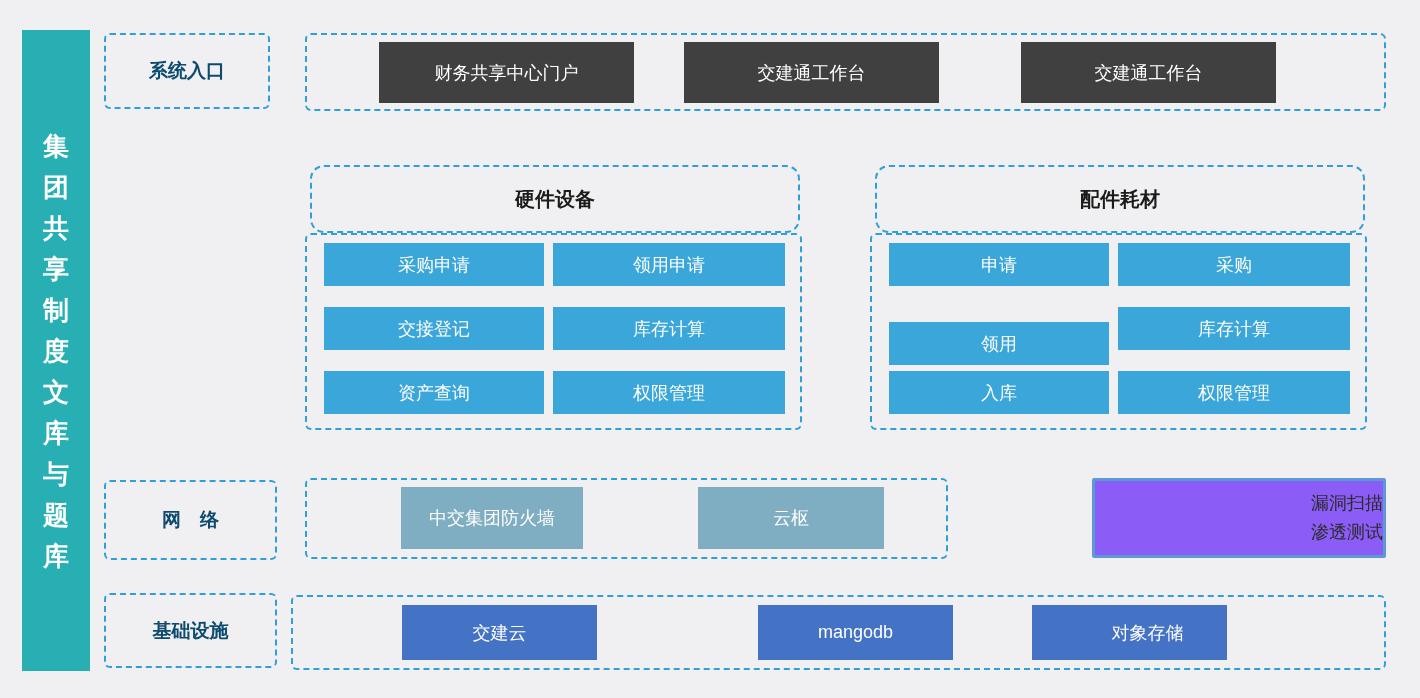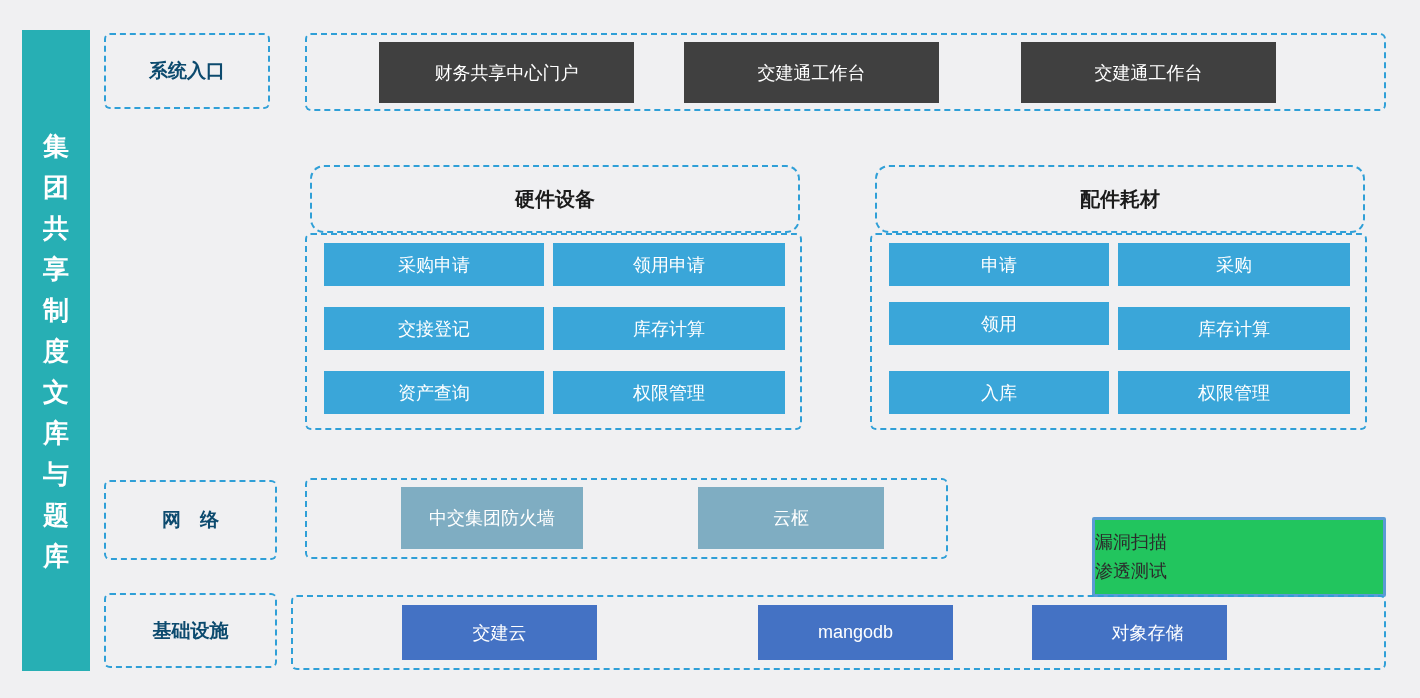--- a/index.html
+++ b/index.html
@@ -31,23 +31,23 @@
     position:absolute;display:flex;align-items:center;justify-content:center;
     color:#ffffff;font-size:18px;box-sizing:border-box;text-align:center;
   }
   .btn-entry{background:#404040;top:42px;height:61px;width:255px;}
   .btn-app{background:#3aa6d9;height:43px;}
   .btn-net{background:#7fadc2;top:487px;height:62px;}
   .btn-infra{background:#4472c4;top:605px;height:55px;width:195px;}
   
   .security-box{
     position:absolute;left:1092px;top:478px;width:294px;height:80px;
-    background:#22c55e;border:3px solid #5b9bd5;border-radius:2px;box-sizing:border-box;
-    display:flex;flex-direction:column;align-items:flex-start;justify-content:center;
-    font-size:18px;color:#2b2b2b;line-height:29px;margin-top:39px;
+    background:#8b5cf6;border:3px solid #5b9bd5;border-radius:2px;box-sizing:border-box;
+    display:flex;flex-direction:column;align-items:flex-end;justify-content:center;
+    font-size:18px;color:#2b2b2b;line-height:29px;
   }
 </style>
 </head>
 <body>
 
 <div class="stage">
 
   <div class="side-banner">
     <span>集</span>
     <span>团</span>
@@ -79,21 +79,21 @@
   <div class="btn btn-app" style="left:324px;top:307px;width:220px;text-align:center;">交接登记</div>
   <div class="btn btn-app" style="left:553px;top:307px;width:232px;">库存计算</div>
   <div class="btn btn-app" style="left:324px;top:371px;width:220px;">资产查询</div>
   <div class="btn btn-app" style="left:553px;top:371px;width:232px;">权限管理</div>
 
   <div class="dashed group-header" style="left:875px;top:165px;width:490px;height:68px;">配件耗材</div>
   <div class="dashed" style="left:870px;top:233px;width:497px;height:197px;"></div>
 
   <div class="btn btn-app" style="left:889px;top:243px;width:220px;">申请</div>
   <div class="btn btn-app" style="left:1118px;top:243px;width:232px;">采购</div>
-  <div class="btn btn-app" style="left:889px;top:302px;width:220px;">领用</div>
+  <div class="btn btn-app" style="left:889px;top:322px;width:220px;">领用</div>
   <div class="btn btn-app" style="left:1118px;top:307px;width:232px;">库存计算</div>
   <div class="btn btn-app" style="left:889px;top:371px;width:220px;">入库</div>
   <div class="btn btn-app" style="left:1118px;top:371px;width:232px;">权限管理</div>
 
   <div class="dashed label-box" style="left:104px;top:480px;width:173px;height:80px;">网　络</div>
 
   <div class="dashed" style="left:305px;top:478px;width:643px;height:81px;"></div>
 
   <div class="btn btn-net" style="left:401px;width:182px;">中交集团防火墙</div>
   <div class="btn btn-net" style="left:698px;width:186px;">云枢</div>

